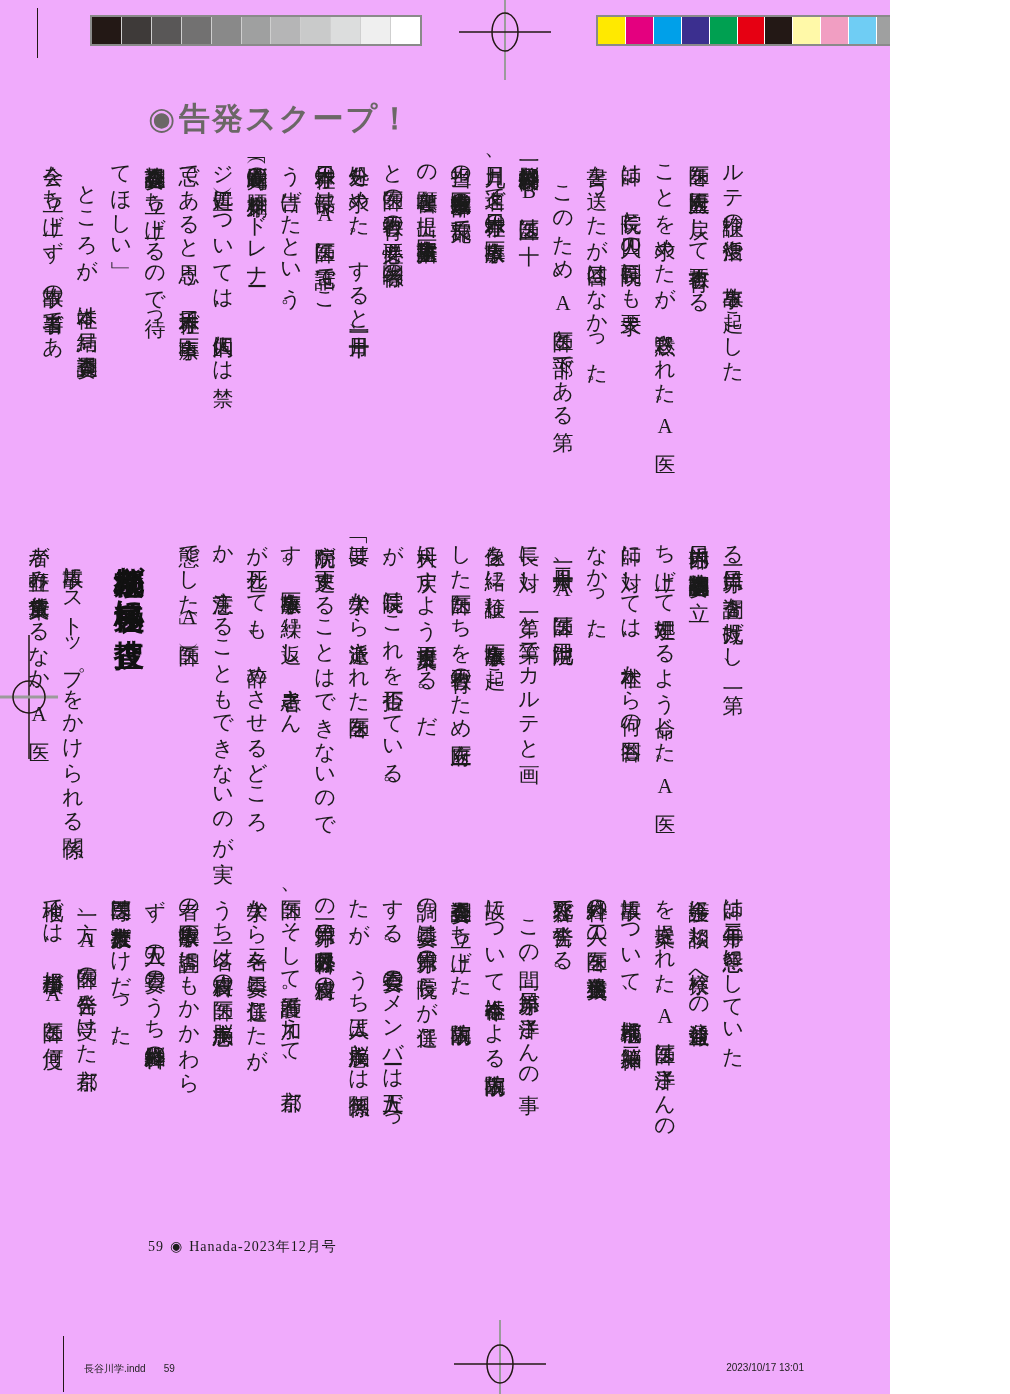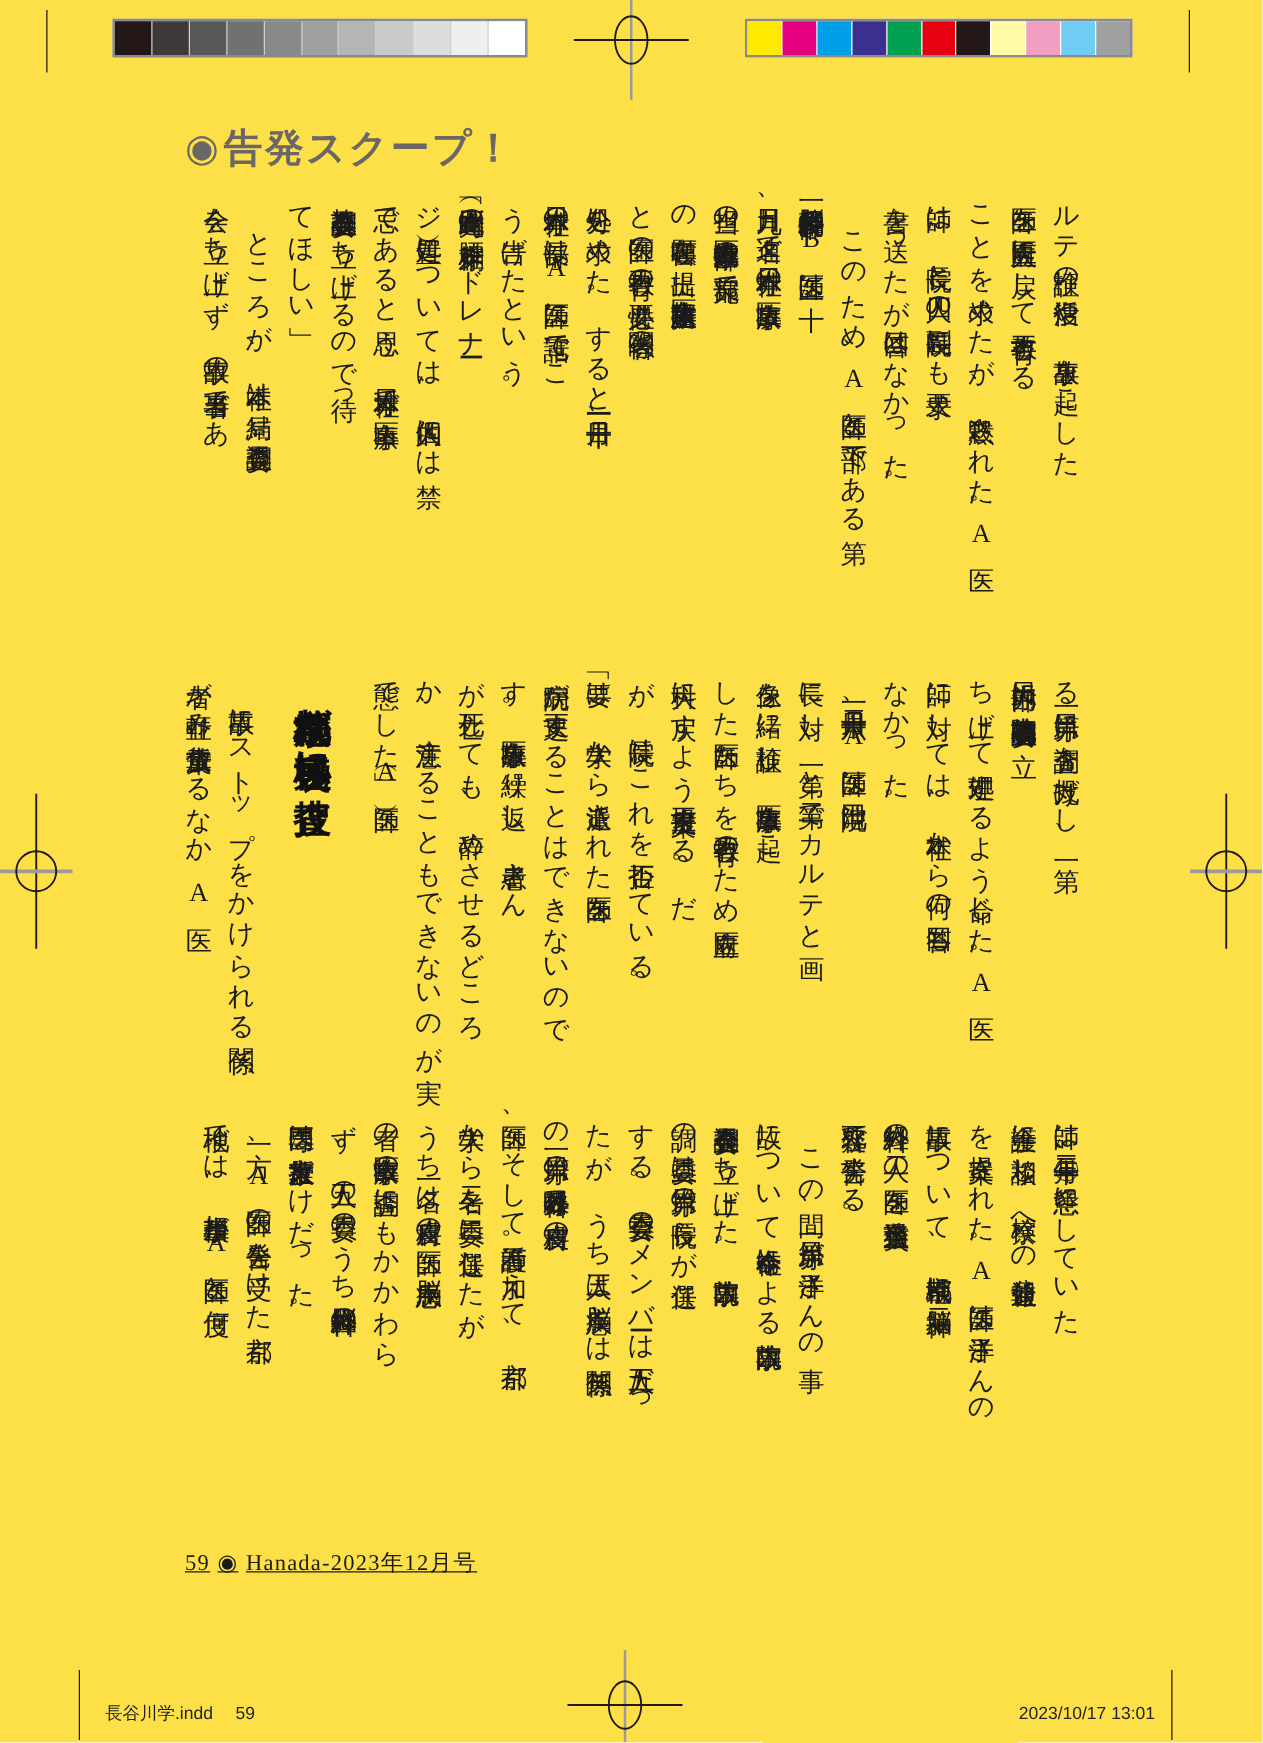--- a/index.html
+++ b/index.html
@@ -1,16 +1,16 @@
 <!DOCTYPE html>
 <html><head>
 <meta charset="utf-8">
 <style>
   html,body{margin:0;padding:0;background:#ffffff;}
-  .page{position:relative;width:1010px;height:1394px;background:#fde047;overflow:hidden;
+  .page{position:relative;width:890px;height:1394px;background:#f0abfc;overflow:hidden;
         font-family:"Liberation Serif","DejaVu Serif",serif;}
 
   
   .bar{position:absolute;top:15px;height:31px;display:flex;border:2px solid #8a8a8a;box-sizing:border-box;}
   .gray-bar{left:90px;width:332px;background:#cfcfcf;gap:1px;}
   .color-bar{left:596px;width:310px;background:#ffffff;gap:1px;}
   .swatch{flex:1 1 0;}
 
   
   .regmark{position:absolute;}
@@ -27,24 +27,24 @@
         color:#1b1b1b;font-size:21px;}
   .band1{top:150px;height:370px;}
   .band2{top:530px;height:352px;}
   .band3{top:884px;height:354px;}
   .vcol{line-height:34px;letter-spacing:0.5px;margin:0;}
   .colgroup{display:block;}
   .headline{margin:0 16px 0 12px;padding-top:12px;font-size:30px;line-height:54px;
             font-weight:bold;letter-spacing:0.5px;color:#111;}
 
   
-  .footer{position:absolute;left:148px;top:1238px;font-size:18px;color:#1b1b1b;letter-spacing:1px;text-decoration:underline;}
+  .footer{position:absolute;left:148px;top:1238px;font-size:14px;color:#1b1b1b;letter-spacing:1px;}
   .footer .fbullet{margin:0 6px;}
   .slug{position:absolute;top:1362px;font-family:"Liberation Sans","DejaVu Sans",sans-serif;
-        font-size:14px;color:#222;}
+        font-size:10px;color:#222;}
   .slug-left{left:84px;}
   .slug-right{right:86px;}
   .slug .gap{display:inline-block;width:18px;}
 </style>
 </head>
 <body>
 
 <div class="page">
 
   <div class="bar gray-bar">

